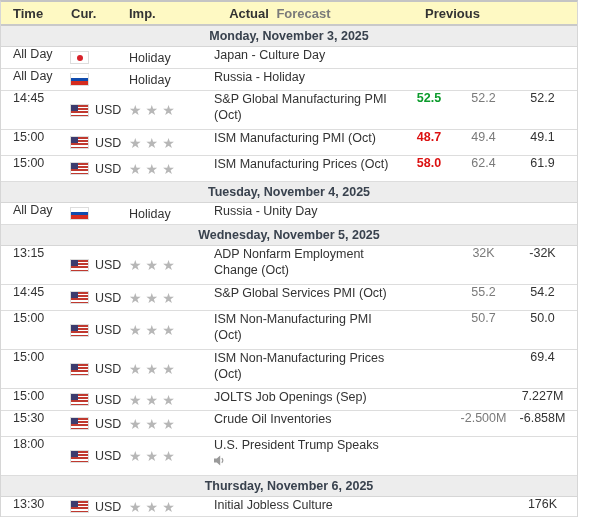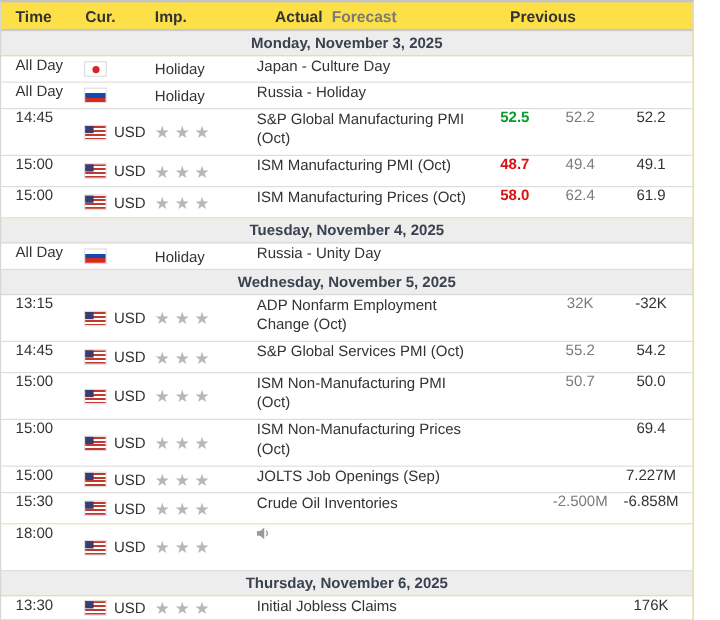--- a/index.html
+++ b/index.html
@@ -1,17 +1,17 @@
 <!DOCTYPE html>
 <html><head>
 <meta charset="utf-8">
 <style>
   html,body{margin:0;padding:0;background:#fff;}
   body{font-family:"Liberation Sans","DejaVu Sans",sans-serif;font-size:12.5px;color:#333;}
-  .cal{width:578px;box-sizing:border-box;border:1px solid #d6d6d6;border-top:2px solid #c4c4c4;background:#fde047;}
+  .cal{width:578px;box-sizing:border-box;border:1px solid #d6d6d6;border-top:2px solid #c4c4c4;background:#fef9c3;}
   .hrow{display:flex;align-items:center;height:24px;border-bottom:2px solid #c9c9c9;box-sizing:border-box;font-weight:bold;font-size:13px;color:#333;}
   .row{display:flex;border-bottom:1px solid #dddddd;box-sizing:border-box;background:#fff;}
   .r20{height:20px}.r22{height:22px}.r26{height:26px}.r39{height:39px}
   .section{height:21px;box-sizing:border-box;display:flex;align-items:center;justify-content:center;
     background:#ededed;border-bottom:1px solid #d6d6d6;font-weight:bold;font-size:12.5px;color:#39424e;}
   .c{box-sizing:border-box;}
   .time{width:62px;padding-left:12px;color:#333;}
   .cur{width:64px;padding-left:8px;display:flex;align-items:center;}
   .imp{width:79px;padding-left:2px;display:flex;align-items:center;}
   .event{width:180px;padding-left:8px;color:#333;}
@@ -307,20 +307,21 @@
         <span class="curlbl">USD</span>
       </div>
     <div class="c imp">
         <span class="stars">
           <span class="star">★</span>
           <span class="star">★</span>
           <span class="star">★</span>
         </span>
       </div>
     <div class="c event">
+      <div class="el">U.S. President Trump Speaks</div>
       <div class="spk"><svg width="12" height="11" viewBox="0 0 12 11">
             <path d="M0 3.5 H2.8 L6.2 0.6 V10.4 L2.8 7.5 H0 Z" fill="#9a9a9a"></path>
             <path d="M7.8 3.2 Q9.9 5.5 7.8 7.8" stroke="#9a9a9a" stroke-width="1.1" fill="none"></path>
           </svg></div>
     </div>
     <div class="c actual"></div>
     <div class="c forecast"></div>
     <div class="c previous"></div>
   </div>
 
@@ -335,20 +336,20 @@
         <span class="curlbl">USD</span>
       </div>
     <div class="c imp">
         <span class="stars">
           <span class="star">★</span>
           <span class="star">★</span>
           <span class="star">★</span>
         </span>
       </div>
     <div class="c event">
-        <div class="el">Initial Jobless Claims</div>
+        <div class="el">Initial Jobless Culture</div>
       </div>
     <div class="c actual"></div>
     <div class="c forecast"></div>
     <div class="c previous">176K</div>
   </div>
 
 </div>
 
 </body></html>

